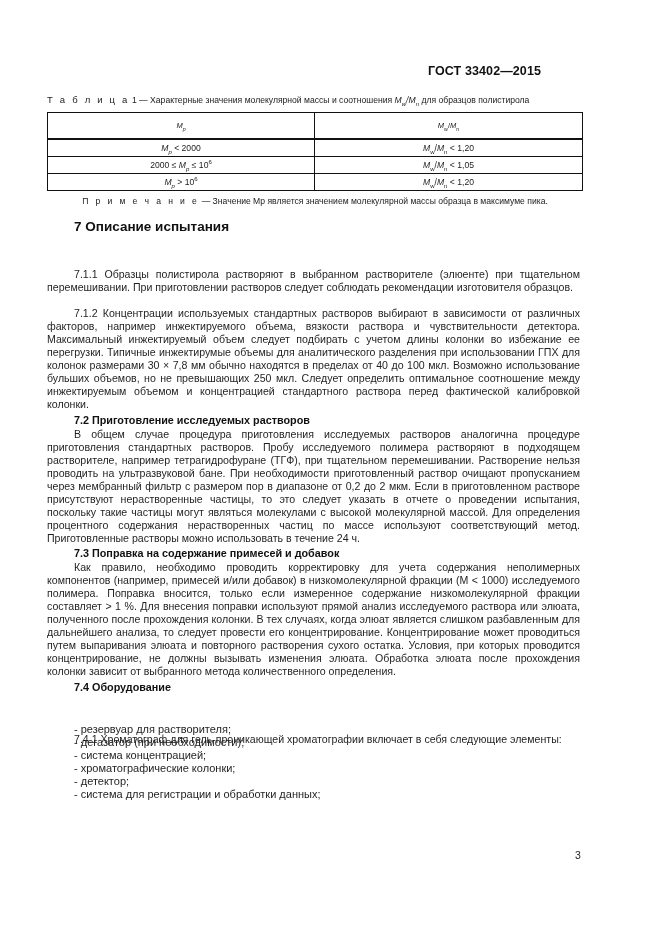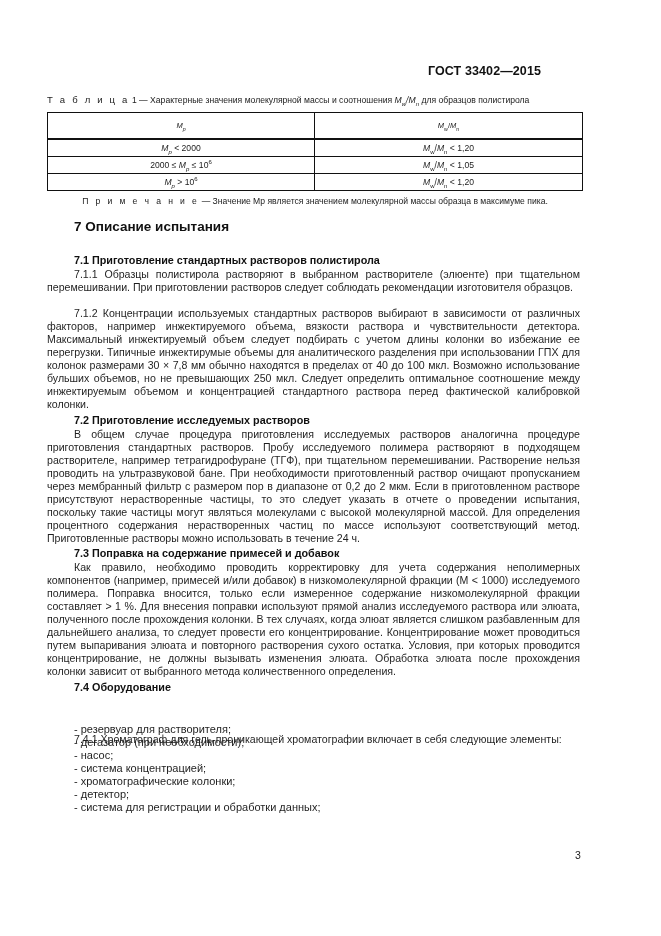--- a/index.html
+++ b/index.html
@@ -66,37 +66,35 @@
   </tbody>
     </table>
 
   <div class="note">
     <span class="spaced">П р и м е ч а н и е</span>
     <span>— Значение Mp является значением молекулярной массы образца в максимуме пика.</span>
   </div>
 
   <div class="h1">7  Описание испытания</div>
 
-  <div class="h2" style="top:254px;">7.1  Приготовление стандартных растворов полистирола</div>
   <div class="para" style="top:268px; text-indent:27px;">7.1.1  Образцы полистирола растворяют в выбранном растворителе (элюенте) при тщательном перемешивании. При приготовлении растворов следует соблюдать рекомендации изготовителя образцов.</div>
   <div class="para" style="top:307px; text-indent:27px;">7.1.2  Концентрации используемых стандартных растворов выбирают в зависимости от различных факторов, например инжектируемого объема, вязкости раствора и чувствительности детектора. Максимальный инжектируемый объем следует подбирать с учетом длины колонки во избежание ее перегрузки. Типичные инжектирумые объемы для аналитического разделения при использовании ГПХ для колонок размерами 30 × 7,8 мм обычно находятся в пределах от 40 до 100 мкл. Возможно использование бульших объемов, но не превышающих 250 мкл. Следует определить оптимальное соотношение между инжектируемым объемом и концентрацией стандартного раствора перед фактической калибровкой колонки.</div>
 
   <div class="h2" style="top:414px;text-align:right;">7.2  Приготовление исследуемых растворов</div>
   <div class="para" style="top:428px; text-indent:27px;">В общем случае процедура приготовления исследуемых растворов аналогична процедуре приготовления стандартных растворов. Пробу исследуемого полимера растворяют в подходящем растворителе, например тетрагидрофуране (ТГФ), при тщательном перемешивании. Растворение нельзя проводить на ультразвуковой бане. При необходимости приготовленный раствор очищают пропусканием через мембранный фильтр с размером пор в диапазоне от 0,2 до 2 мкм. Если в приготовленном растворе присутствуют нерастворенные частицы, то это следует указать в отчете о проведении испытания, поскольку такие частицы могут являться молекулами с высокой молекулярной массой. Для определения процентного содержания нерастворенных частиц по массе используют соответствующий метод. Приготовленные растворы можно использовать в течение 24 ч.</div>
 
   <div class="h2" style="top:547px;">7.3  Поправка на содержание примесей и добавок</div>
   <div class="para" style="top:561px; text-indent:27px;">Как правило, необходимо проводить корректировку для учета содержания неполимерных компонентов (например, примесей и/или добавок) в низкомолекулярной фракции (M &lt; 1000) исследуемого полимера. Поправка вносится, только если измеренное содержание низкомолекулярной фракции составляет &gt; 1 %. Для внесения поправки используют прямой анализ исследуемого раствора или элюата, полученного после прохождения колонки. В тех случаях, когда элюат является слишком разбавленным для дальнейшего анализа, то следует провести его концентрирование. Концентрирование может проводиться путем выпаривания элюата и повторного растворения сухого остатка. Условия, при которых проводится концентрирование, не должны вызывать изменения элюата. Обработка элюата после прохождения колонки зависит от выбранного метода количественного определения.</div>
 
   <div class="h2" style="top:681px;">7.4  Оборудование</div>
   <div class="para" style="top:695px; text-indent:27px; text-align:left;margin-top:38px;">7.4.1  Хроматограф для гель-проникающей хроматографии включает в себя следующие элементы:</div>
 
   <ul class="list" style="top:723px;">
     <li>- резервуар для растворителя;</li>
     <li>- дегазатор (при необходимости);</li>
-    <li>- насос;</li>
     <li>- система концентрацией;</li>
     <li>- хроматографические колонки;</li>
     <li>- детектор;</li>
     <li>- система для регистрации и обработки данных;</li>
   </ul>
 
   <div class="page-number">3</div>
 </div>
 
 </body></html>

